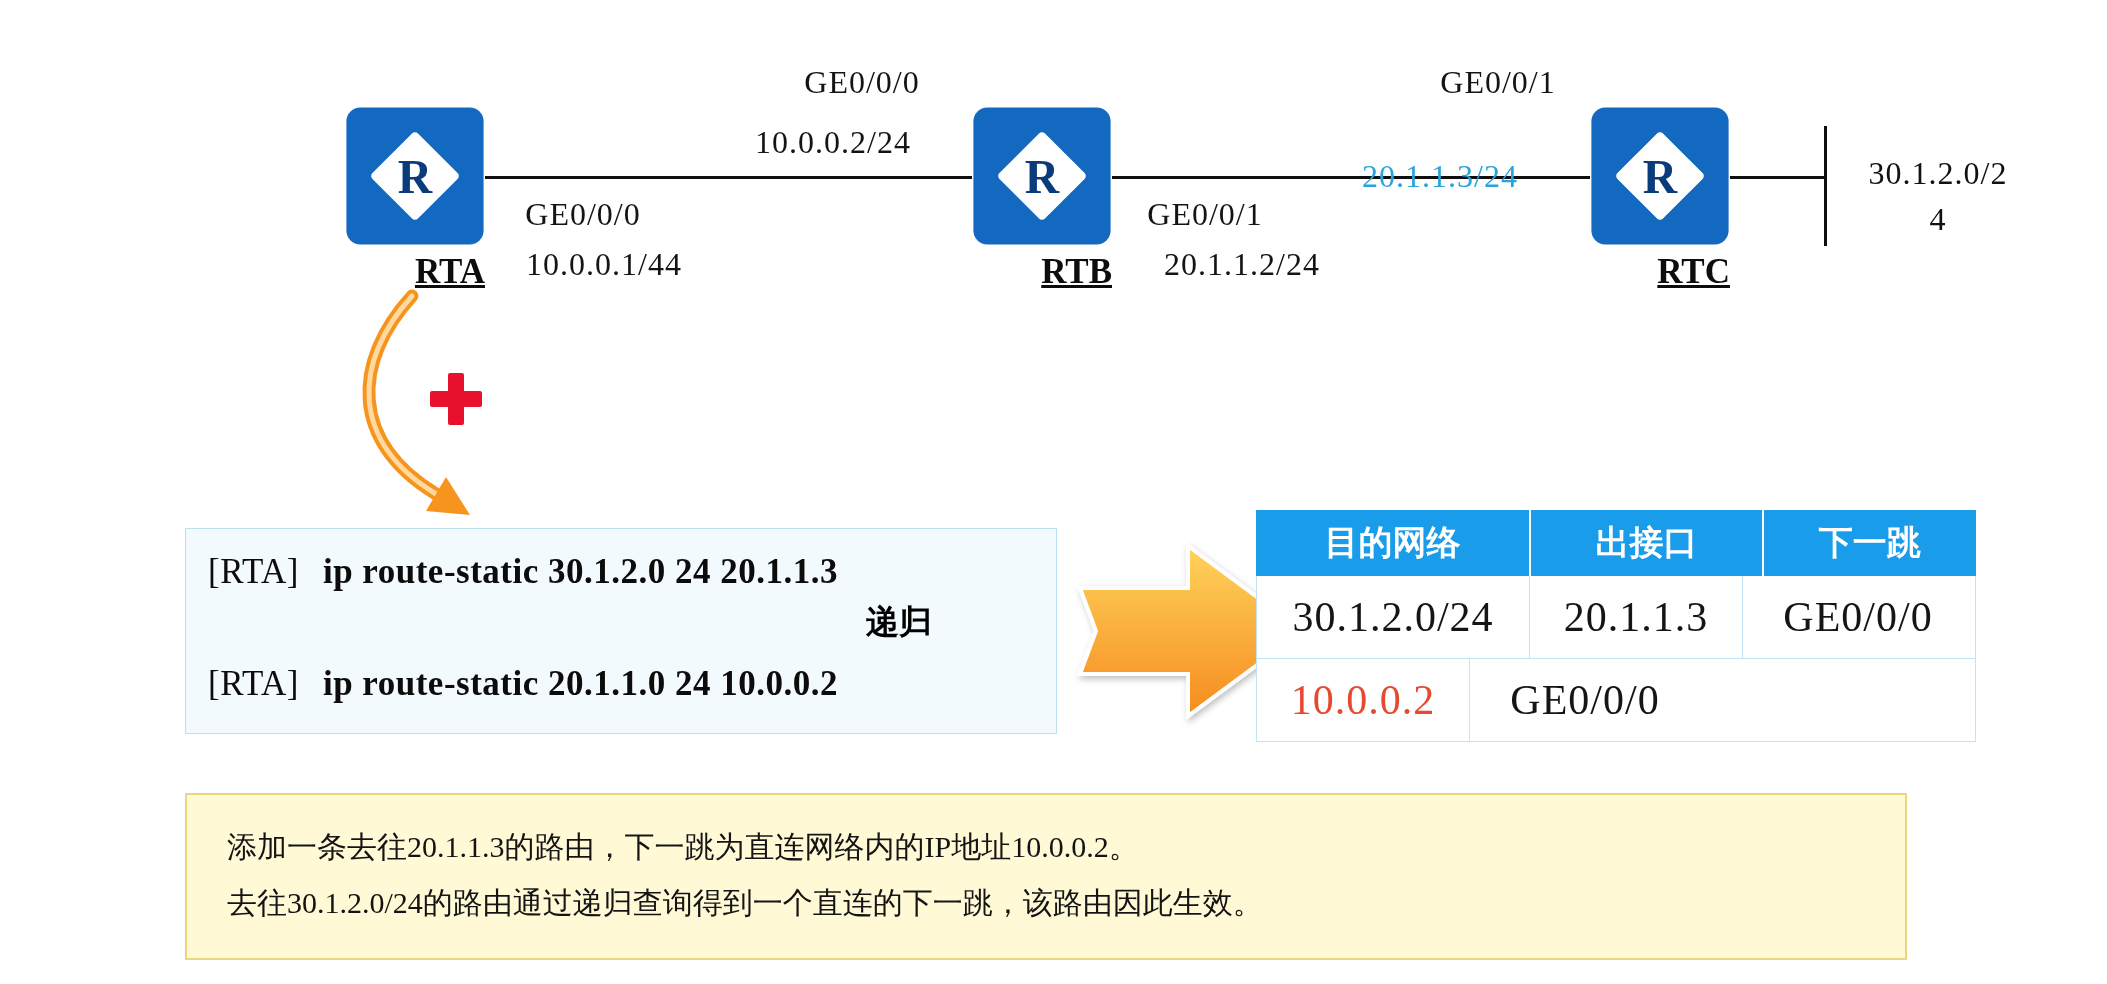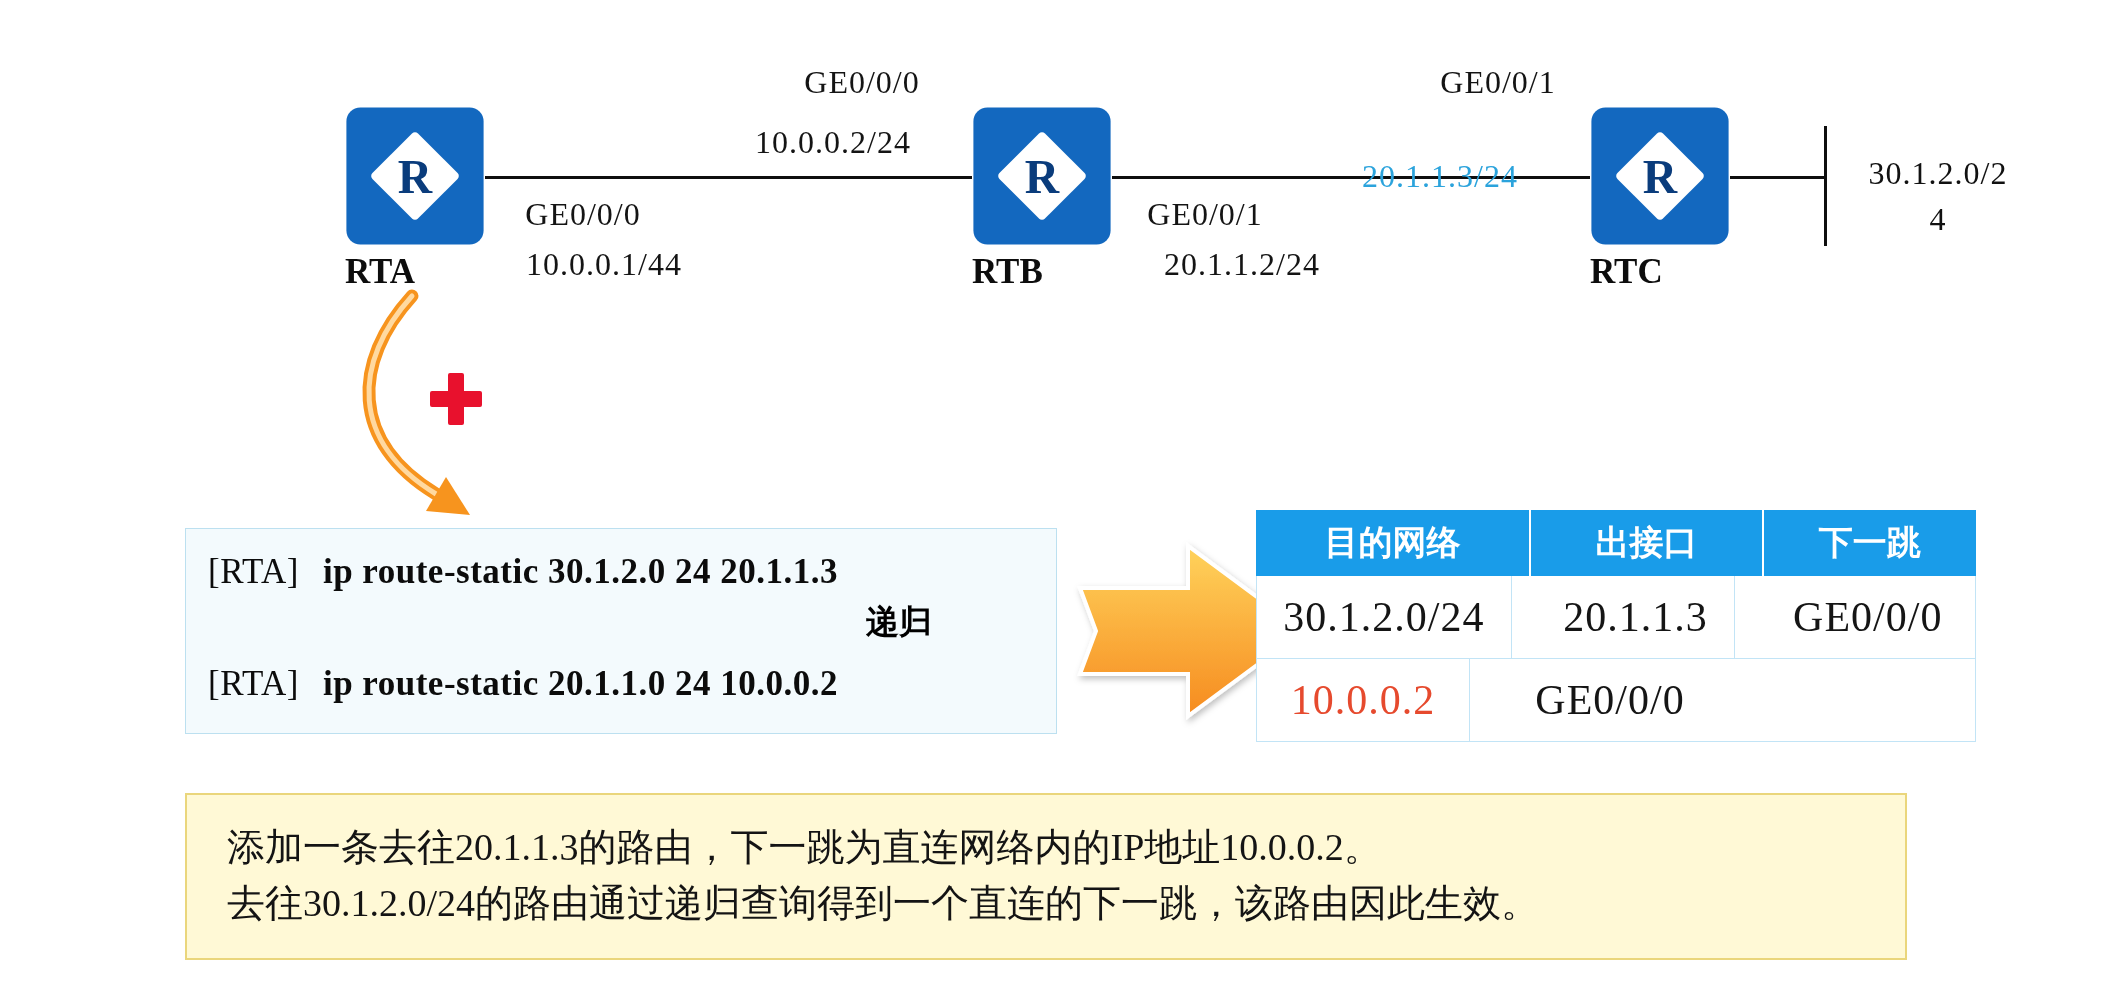--- a/index.html
+++ b/index.html
@@ -8,21 +8,21 @@
     font-family:"Liberation Serif","DejaVu Serif",serif;color:#111;
   }
   
   .hline{position:absolute;height:3px;background:#0f0f0f;}
   .vline{position:absolute;width:3px;background:#0f0f0f;}
   
   .router{position:absolute;width:140px;height:140px;}
   .rbg{fill:#1368BF;}
   .rdiamond{fill:#ffffff;}
   .rletter{font-family:"Liberation Serif",serif;font-weight:bold;font-size:34px;fill:#0A3C7C;}
-  .rname{position:absolute;width:140px;text-align:left;font-weight:bold;font-size:35px;color:#0d0d0d;}
+  .rname{position:absolute;width:140px;text-align:right;font-weight:bold;font-size:35px;color:#0d0d0d;text-decoration:underline;}
   
   .nlabel{position:absolute;transform:translateX(-50%);white-space:nowrap;font-size:32px;letter-spacing:1px;color:#141414;}
   .nlabel.blue{color:#2BA3DC;}
   .stub{position:absolute;width:200px;text-align:center;font-size:32px;line-height:46px;letter-spacing:1px;}
   
   .cli-box{position:absolute;left:185px;top:528px;width:872px;height:206px;background:#F3FAFD;border:1px solid #BCE0F0;box-sizing:border-box;}
   .cli-line{position:absolute;left:208px;white-space:nowrap;font-size:35px;letter-spacing:0.5px;color:#0c0c0c;}
   .cli-prefix{font-weight:400;margin-right:24px;}
   .cli-cmd{font-weight:700;}
   .recursion-label{position:absolute;left:899px;top:600px;transform:translateX(-50%);font-weight:bold;font-size:33px;color:#000000;}
@@ -34,27 +34,27 @@
   .overlay{position:absolute;left:0;top:0;width:2107px;height:984px;pointer-events:none;}
   
   .rtable{position:absolute;left:1256px;top:510px;width:720px;}
   .rtable .hdr{display:flex;height:66px;background:#199CE9;}
   .rtable .hdr .hcell{display:flex;align-items:center;justify-content:center;color:#fff;font-weight:bold;font-size:34px;}
   .rtable .hdr .hcell + .hcell{border-left:2px solid #ffffff;}
   .rtable .tbody{border:1px solid #C2E4F6;border-top:none;box-sizing:border-box;background:#fff;}
   .rtable .trow{display:flex;height:82px;}
   .rtable .trow + .trow{border-top:1px solid #C2E4F6;}
   .rtable .tcell{display:flex;align-items:center;justify-content:center;font-size:42px;letter-spacing:1px;color:#151515;}
-  .rtable .tcell + .tcell{border-left:1px solid #C2E4F6;padding-left:25px;}
+  .rtable .tcell + .tcell{border-left:1px solid #C2E4F6;}
   .c1{width:274px;} .c2{width:213px;} .c3{width:231px;}
   .tbody .c1{width:272px;} .tbody .c2{width:212px;} .tbody .c3{width:230px;}
   .red{color:#E64A2E !important;}
   
   .note{position:absolute;left:185px;top:793px;width:1722px;height:167px;background:#FFF9D6;border:2px solid #EAD67C;box-sizing:border-box;padding:24px 20px 0 40px;}
-  .note .nline{font-size:38px;line-height:56px;color:#141414;}
+  .note .nline{font-size:30px;line-height:56px;color:#141414;}
 </style>
 </head>
 <body>
 
 <div id="canvas">
 
   <div class="hline" style="left:485px;top:176px;width:487px;"></div>
   <div class="hline" style="left:1112px;top:176px;width:478px;"></div>
   <div class="hline" style="left:1730px;top:176px;width:96px;"></div>
   <div class="vline" style="left:1824px;top:126px;height:120px;"></div>

